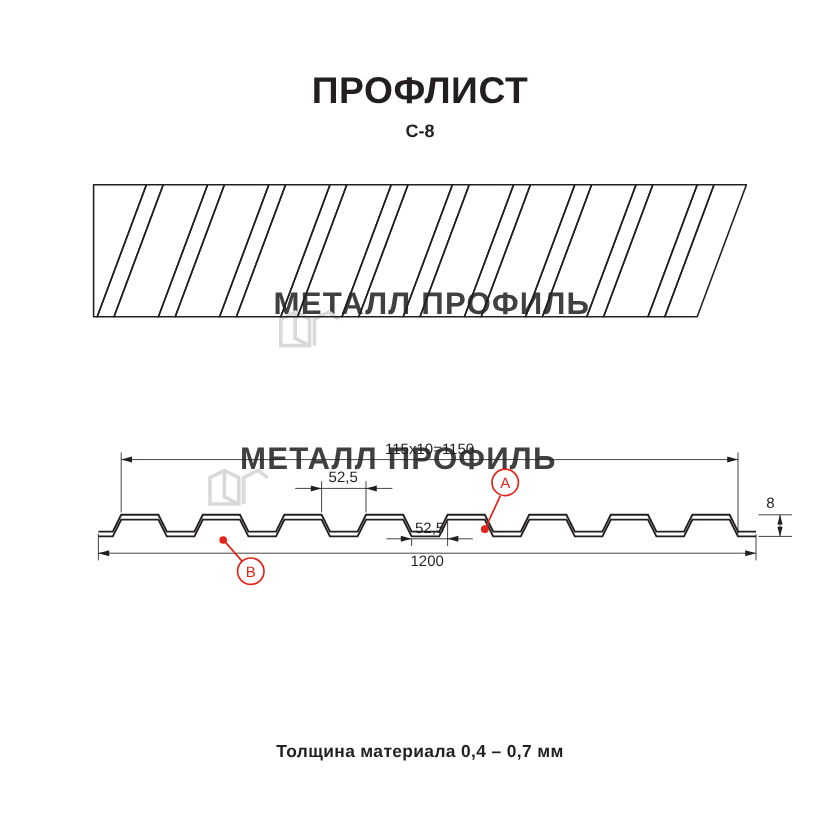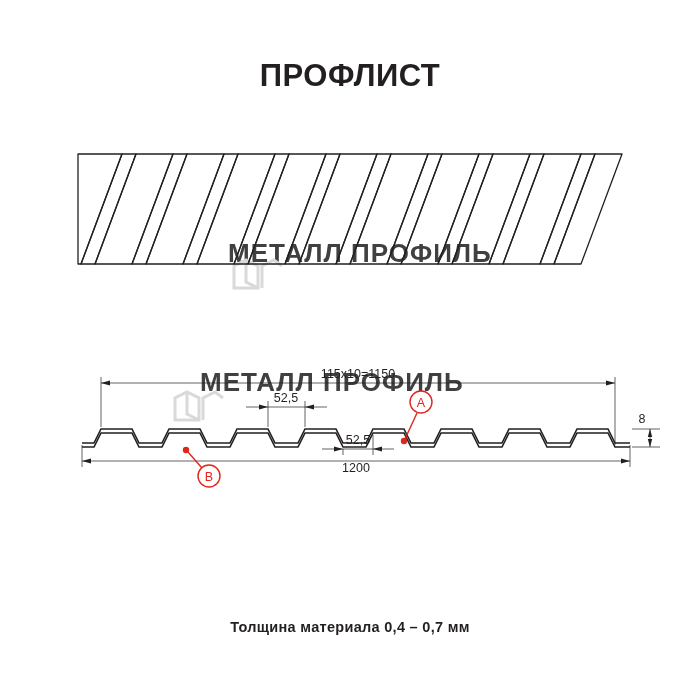--- a/index.html
+++ b/index.html
@@ -86,20 +86,21 @@
   }
   .dim-text { font-size: 12.5px; }
   .callout-text { font-size: 12.5px; fill: #e1251b; }
 </style>
 </head>
 <body>
 
 <div class="page">
 
   <div class="title">ПРОФЛИСТ</div>
+  <div class="subtitle">С-8</div>
 
   <div class="wm wm1">МЕТАЛЛ ПРОФИЛЬ</div>
   <div class="wm wm2">МЕТАЛЛ ПРОФИЛЬ</div>
 
   <div class="wm-logo wm-logo1">
     <svg width="52" height="34" viewBox="0 0 52 34">
       <path d="M2 30 L2 8 L14 2 L26 8 L26 30 Z" fill="none" stroke="#d9d9d9" stroke-width="3"></path>
       <path d="M14 2 L14 24 L26 30" fill="none" stroke="#d9d9d9" stroke-width="3"></path>
       <path d="M30 30 L30 8 L42 2 L50 8" fill="none" stroke="#d9d9d9" stroke-width="3"></path>
     </svg>

